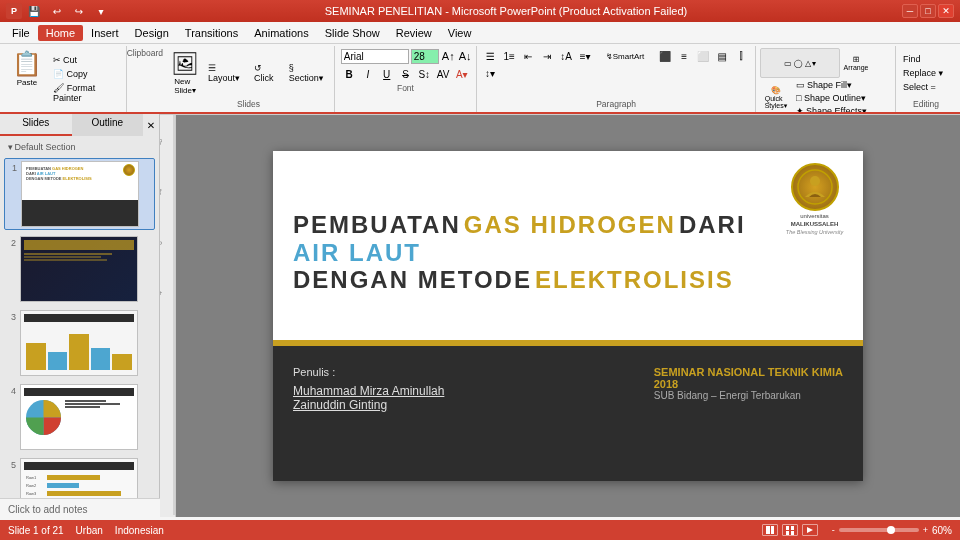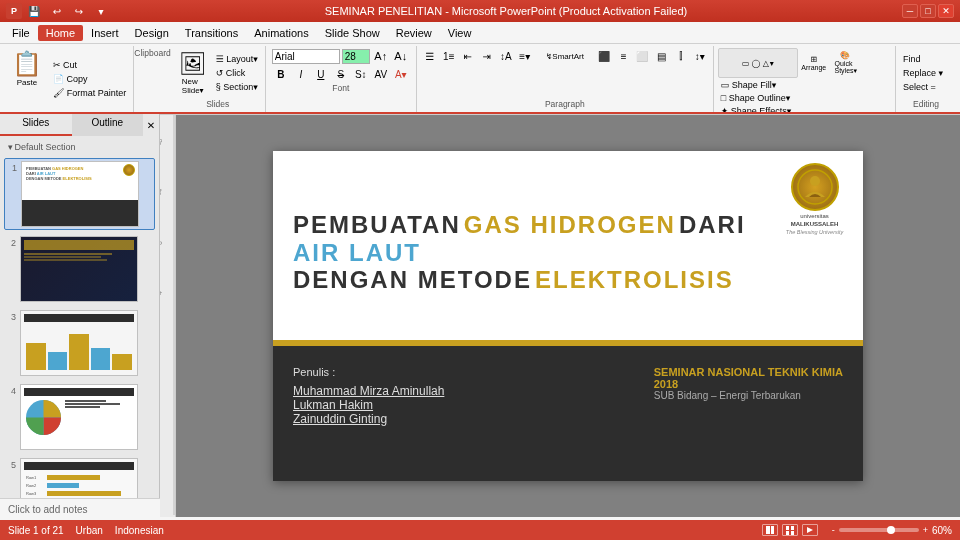--- a/index.html
+++ b/index.html
@@ -146,21 +146,21 @@
     </div>
   </div>
   <div class="r-group-bottom" style="position:relative; bottom:0;">Clipboard</div>
 
   <div style="display:flex; flex-direction:column; border-right:1px solid #ccc; padding:2px 4px; min-width:70px;">
     <div style="display:flex; align-items:center; gap:2px; flex:1;">
       <div class="r-big-btn" style="flex-direction:column;">
         <div style="font-size:22px;">🖼</div>
         <div style="font-size:8px;">New<br>Slide▾</div>
       </div>
-      <div style="display:flex; flex-direction:column; gap:2px;">
+      <div style="display:flex; gap:2px;">
         <div class="r-sm">☰ Layout▾</div>
         <div class="r-sm">↺ Click</div>
         <div class="r-sm">§ Section▾</div>
       </div>
     </div>
     <div style="font-size:8.5px; color:#555; text-align:center; padding:1px 0;">Slides</div>
   </div>
 
   <div style="display:flex; flex-direction:column; border-right:1px solid #ccc; padding:2px 6px; min-width:130px;">
     <div style="display:flex; align-items:center; gap:2px; margin-bottom:2px;">
@@ -401,23 +401,20 @@
           </div>
 
           <div class="slide-bottom-dark">
 
             <div class="slide-authors">
               <div class="authors-label">Penulis  :</div>
               <div class="author-name">
                 <span>Muhammad  Mirza Aminullah</span>
               </div>
               <div class="author-name">
-                <span>Lukman  Hakim</span>
-              </div>
-              <div class="author-name">
                 <span>Zainuddin  Ginting</span>
               </div>
             </div>
 
             <div class="slide-seminar">
               <div class="sem-title">
                 <span>SEMINAR NASIONAL TEKNIK KIMIA</span><br>
                 <span>2018</span>
               </div>
               <div class="sem-sub">SUB Bidang – Energi Terbarukan</div>

